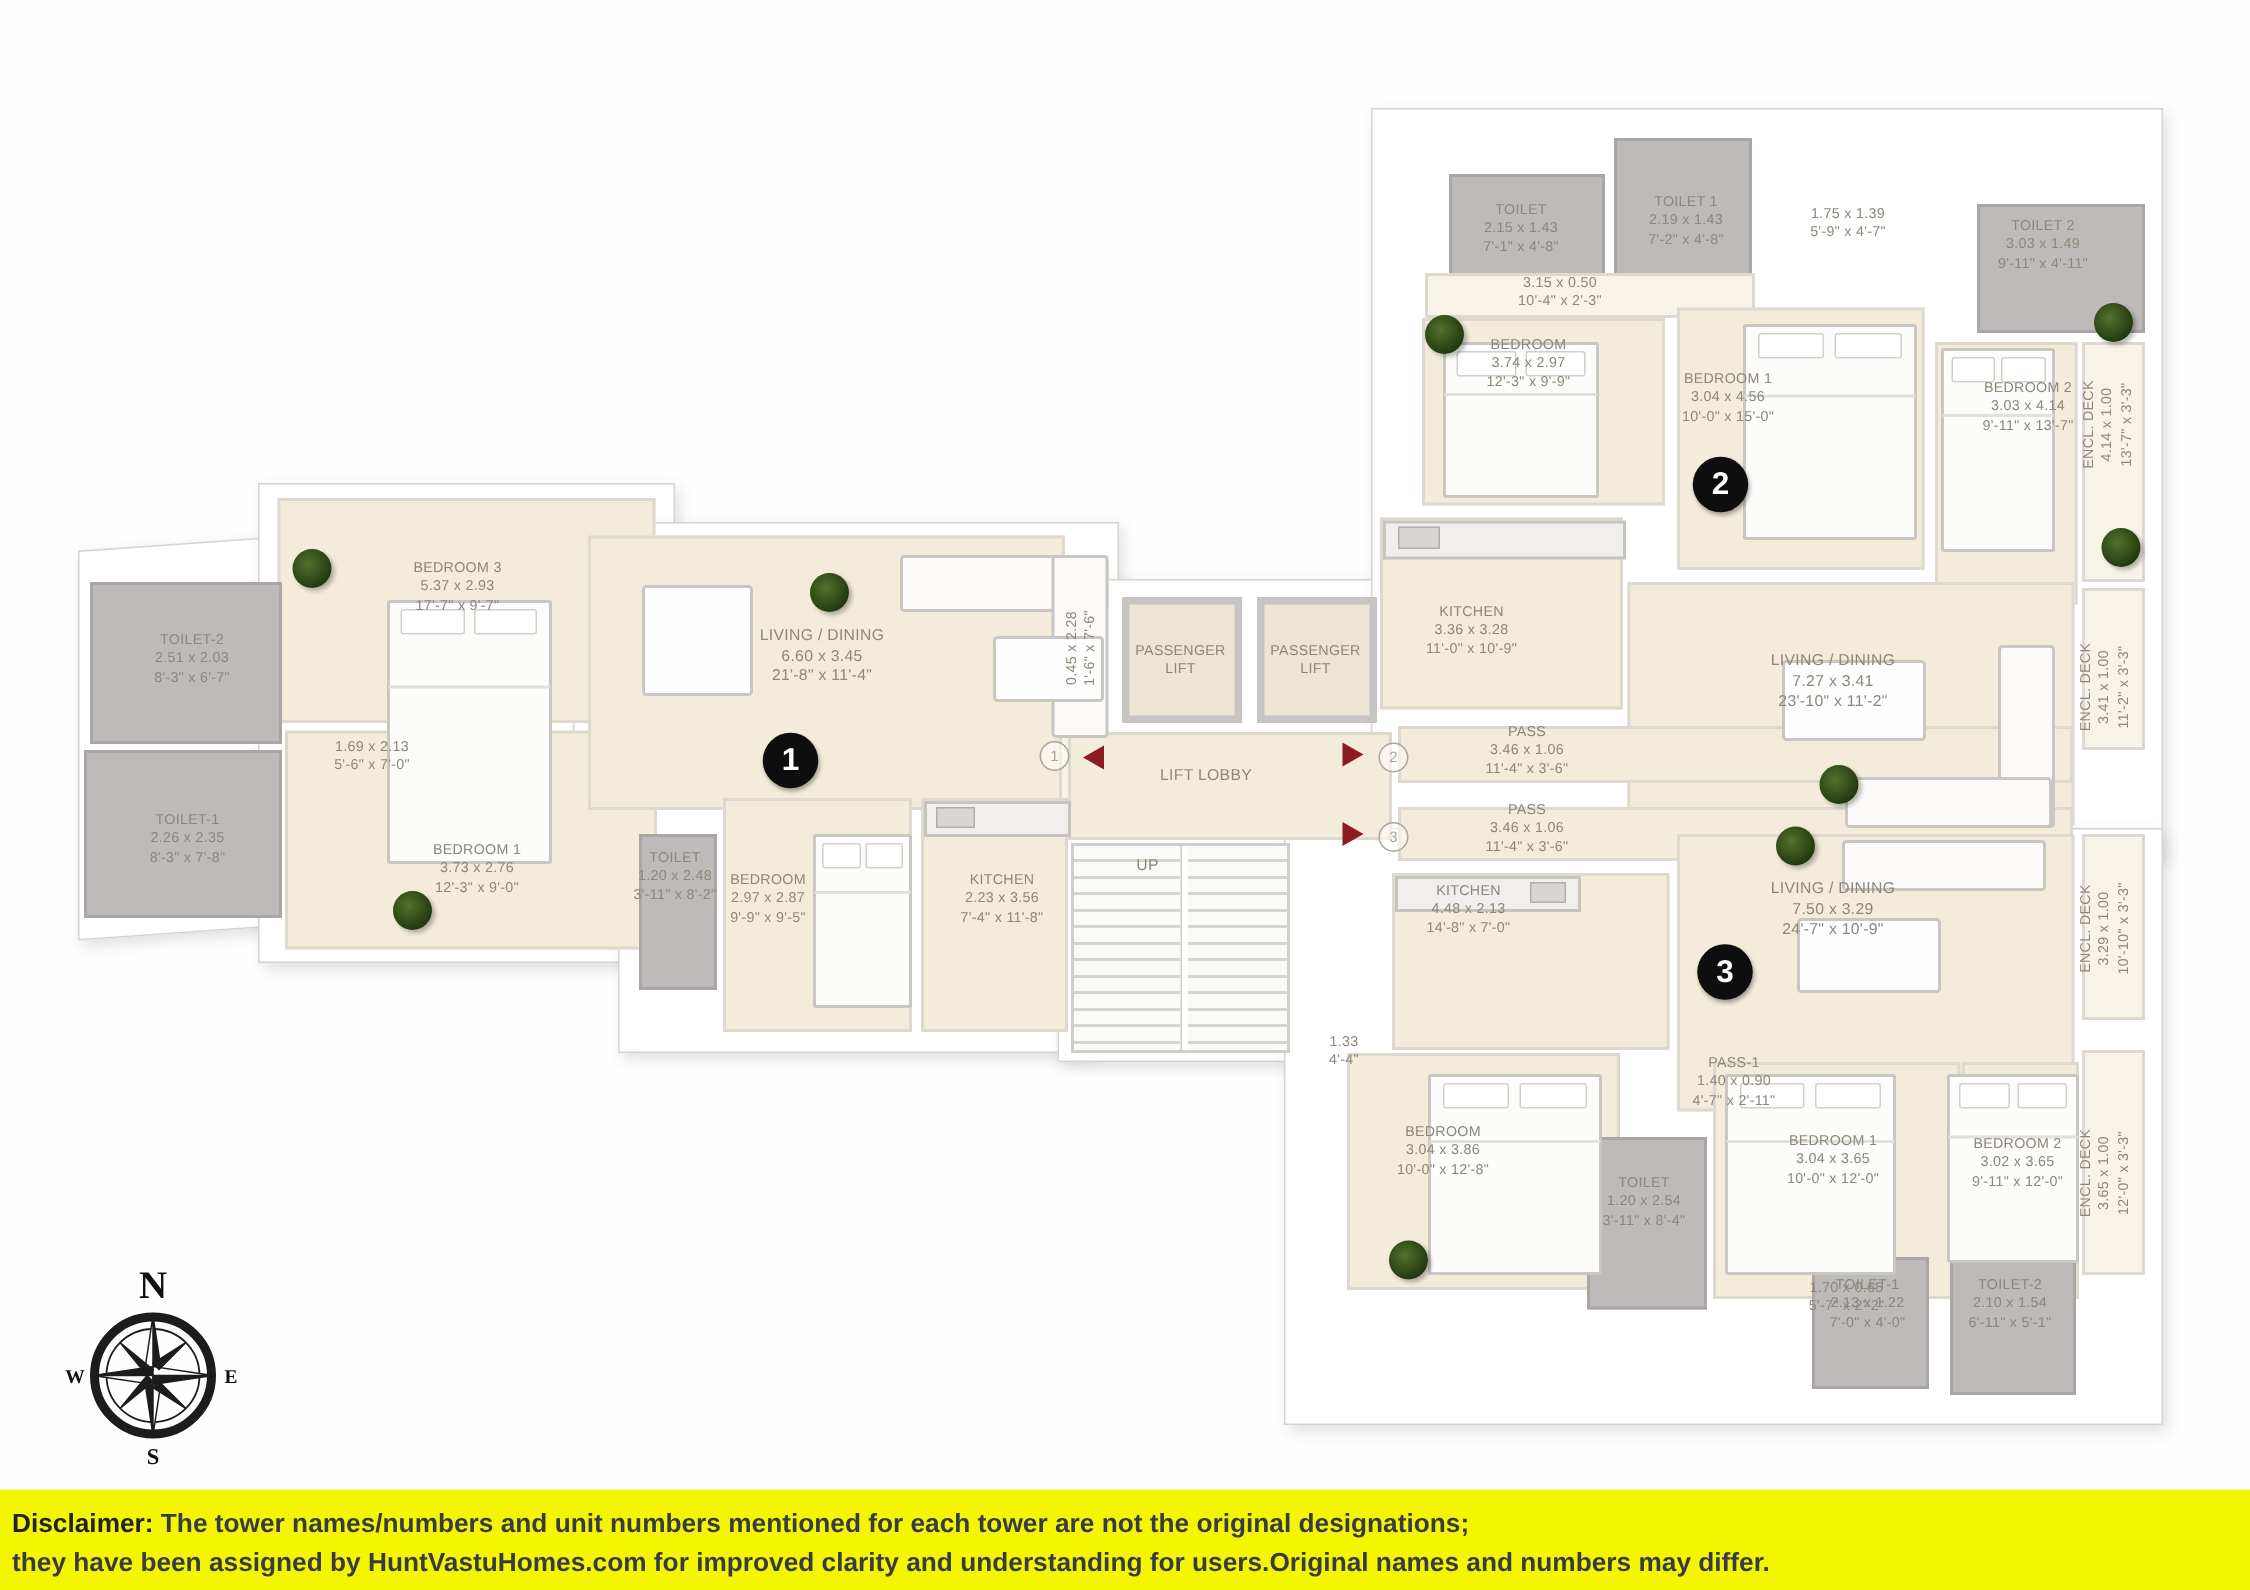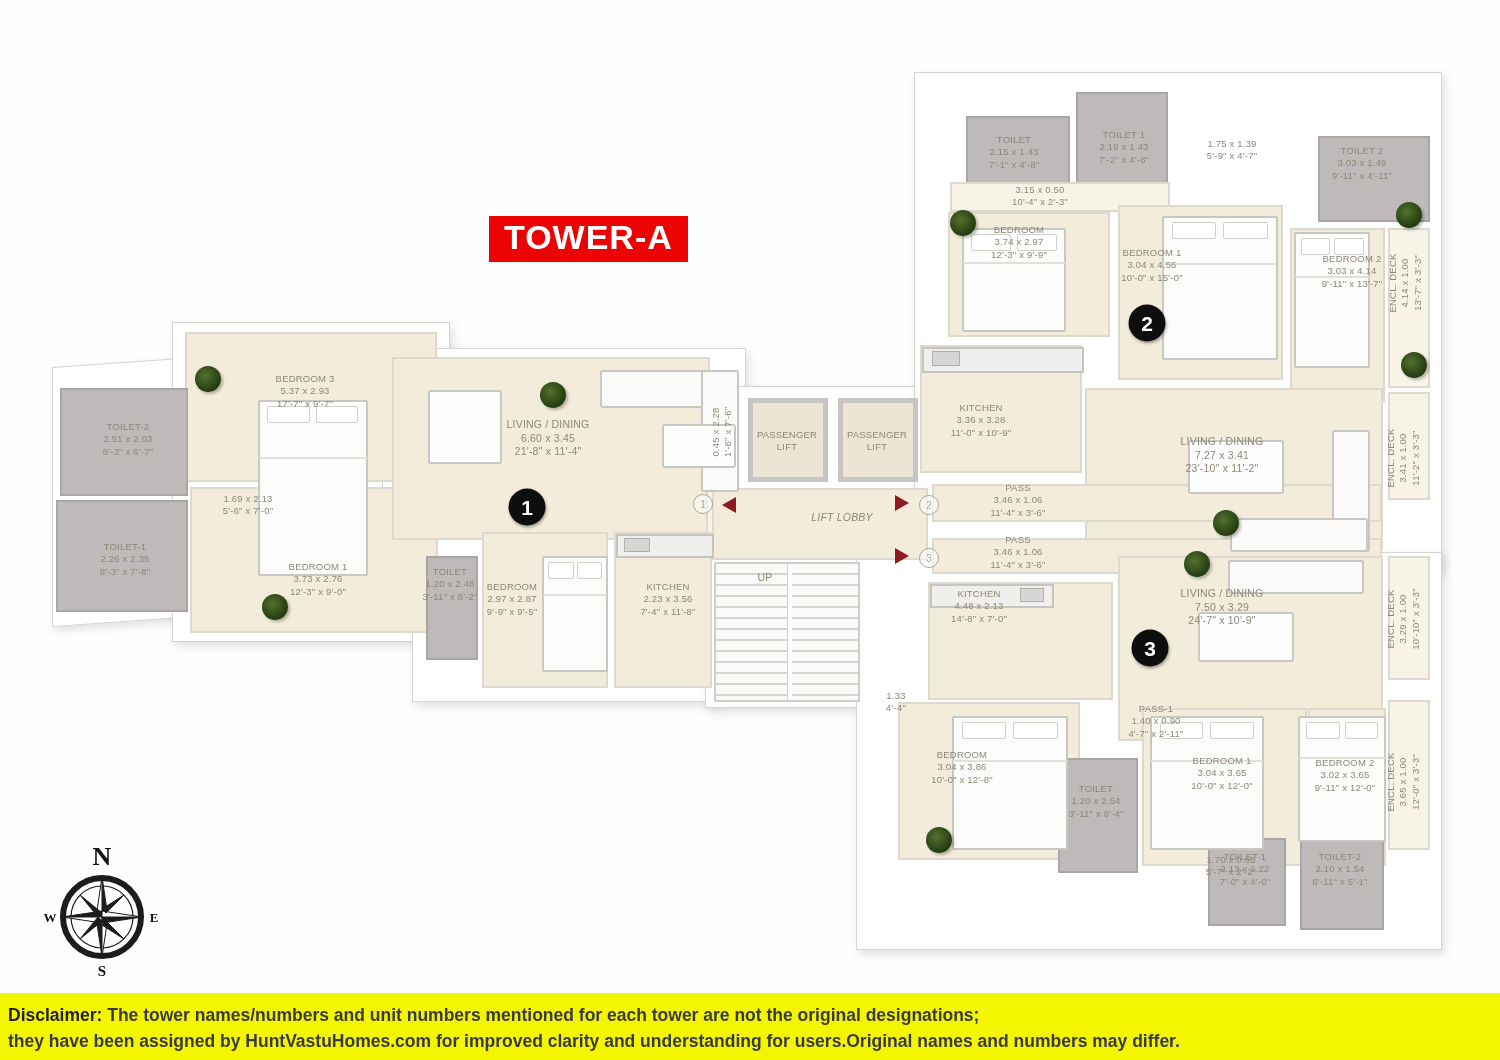--- a/index.html
+++ b/index.html
@@ -228,21 +228,21 @@
     </div>
 
   <div class="lbl" style="left:787px;top:441px;">
       <div>PASSENGER
 LIFT</div>
     </div>
   <div class="lbl" style="left:877px;top:441px;">
       <div>PASSENGER
 LIFT</div>
     </div>
-  <div class="lbl big" style="left:842px;top:518px;font-style:italic;">
+  <div class="lbl big" style="left:804px;top:518px;">
       <div>LIFT LOBBY</div>
     </div>
   <div class="lbl big" style="left:765px;top:578px;">
       <div>UP</div>
     </div>
   <div class="lbl" style="left:884px;top:702px;margin-left:12px;">
       <div>1.33</div>
       <div>4'-4"</div>
     </div>
 
@@ -379,21 +379,20 @@
   <div class="unit-badge" style="left:1147px;top:323px;">2</div>
   <div class="unit-badge" style="left:1150px;top:648px;">3</div>
 
   <div class="door-num" style="left:703px;top:504px;">1</div>
   <div class="tri l" style="left:722px;top:497px;"></div>
   <div class="tri r" style="left:895px;top:495px;"></div>
   <div class="door-num" style="left:929px;top:505px;">2</div>
   <div class="tri r" style="left:895px;top:548px;"></div>
   <div class="door-num" style="left:929px;top:558px;">3</div>
 
-  <div class="tower-badge">TOWER-A</div>
 
   <div class="compass">
     <svg width="120" height="136" viewBox="0 0 120 136">
       <circle cx="60" cy="74" r="39" fill="none" stroke="#1c1c1c" stroke-width="6"></circle>
       <circle cx="60" cy="74" r="31" fill="none" stroke="#1c1c1c" stroke-width="1.2"></circle>
       <g stroke="#1c1c1c" stroke-width="1">
         <polygon points="60,34 66,74 60,74" fill="#1c1c1c"></polygon>
           <polygon points="60,34 54,74 60,74" fill="#ffffff"></polygon>
         <polygon points="60,114 54,74 60,74" fill="#1c1c1c"></polygon>
           <polygon points="60,114 66,74 60,74" fill="#ffffff"></polygon>

